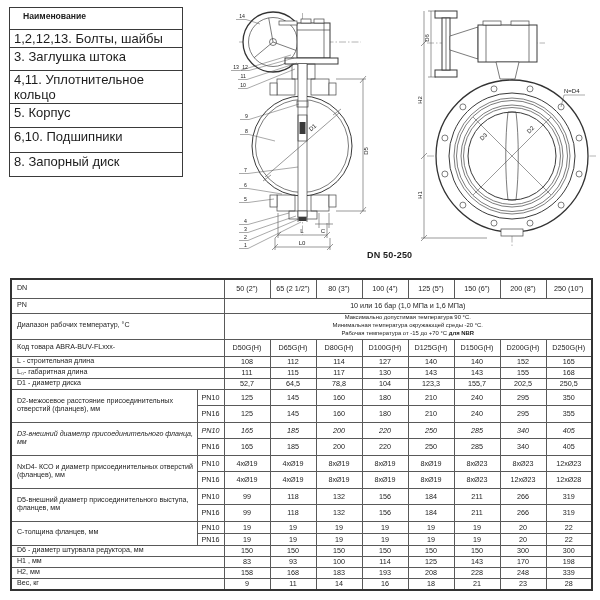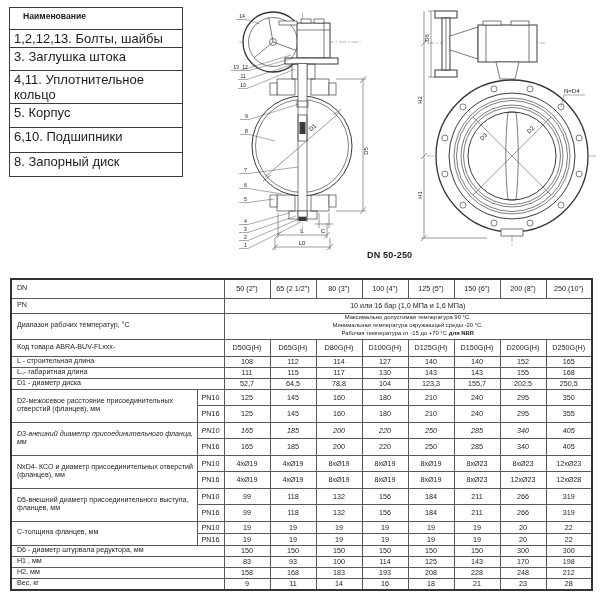--- a/index.html
+++ b/index.html
@@ -517,21 +517,21 @@
         </tr>
         <tr style="height: 11px;">
           <td class="lab" colspan="2">H2, мм</td>
           <td>158</td>
           <td>168</td>
           <td>183</td>
           <td>193</td>
           <td>208</td>
           <td>228</td>
           <td>248</td>
-          <td>212</td>
+          <td>339</td>
         </tr>
         <tr style="height: 12px;">
           <td class="lab" colspan="2">Вес, кг</td>
           <td>9</td>
           <td>11</td>
           <td>14</td>
           <td>16</td>
           <td>18</td>
           <td>21</td>
           <td>23</td>

